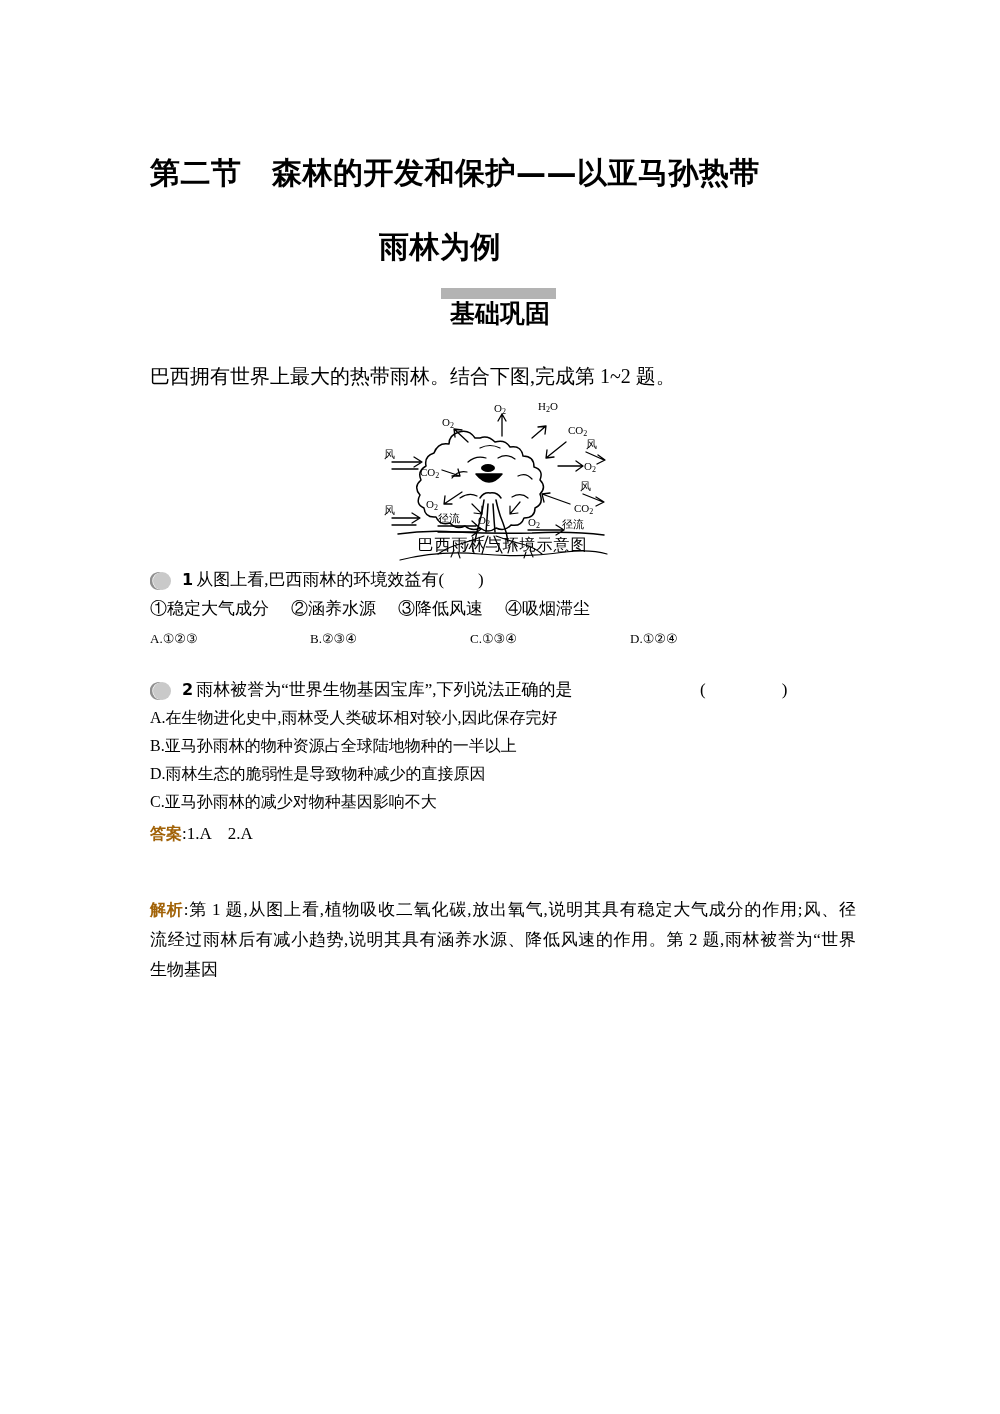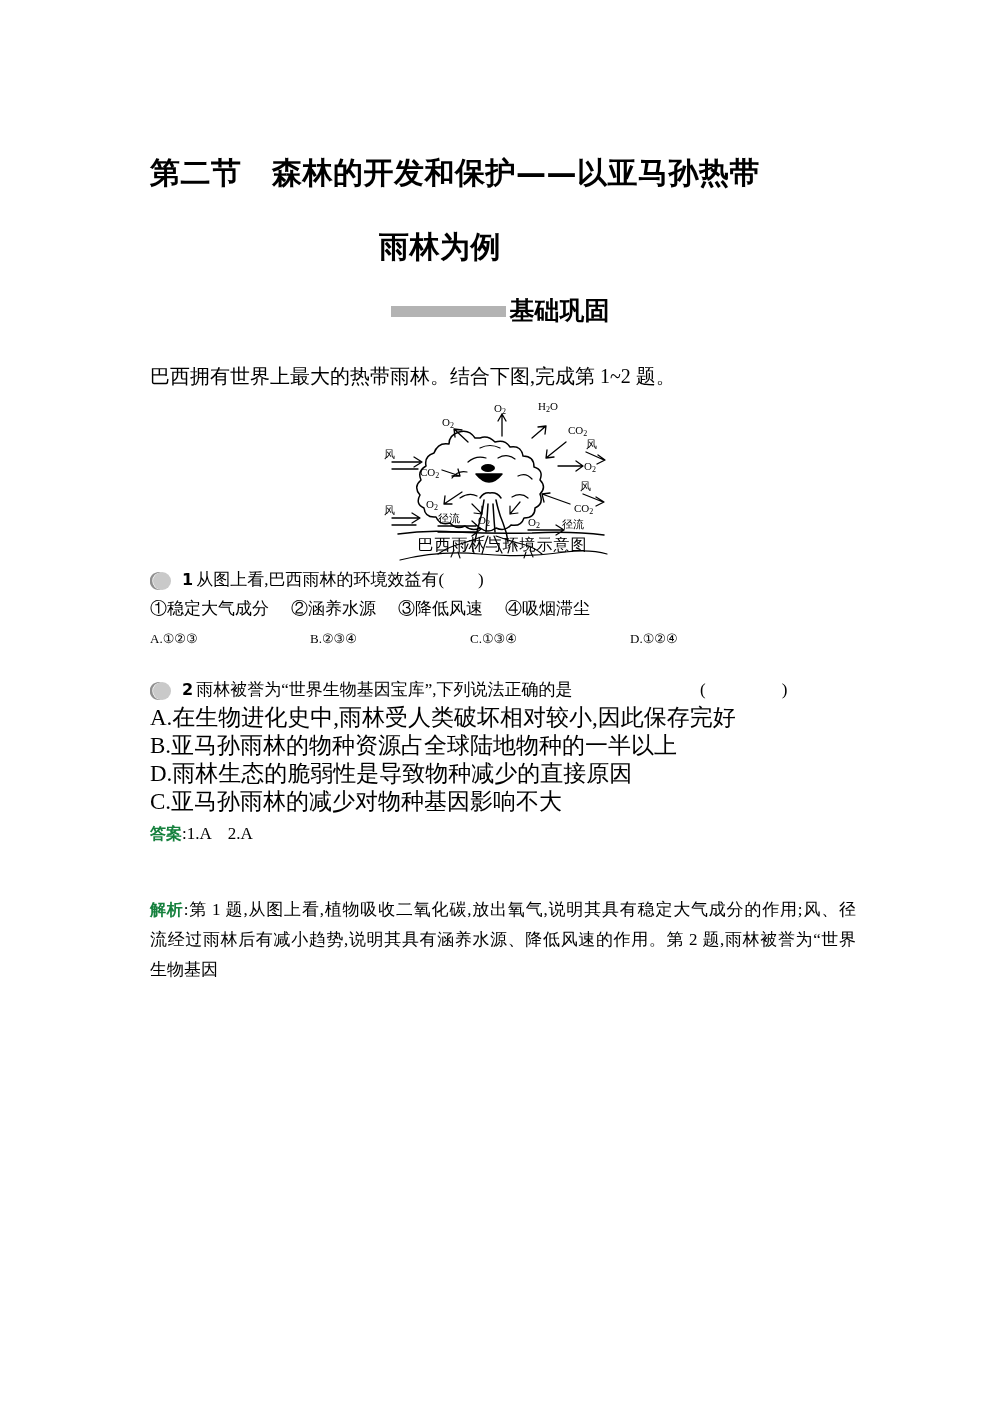--- a/index.html
+++ b/index.html
@@ -37,25 +37,26 @@
     letter-spacing: 0.5px;
     white-space: nowrap;
   }
   .title-line.l1 { text-align: left; }
   .title-line.l2 { text-align: center; padding-right: 120px; }
 
   
   .section-header {
     position: absolute;
     left: 150px;
-    top: 296px;
+    top: 288px;
     width: 700px;
     display: flex;
     align-items: center;
     justify-content: center;
+    flex-direction: column;
   }
   .section-bar {
     width: 115px;
     height: 11px;
     background: #b3b3b3;
     margin-right: 4px;
   }
   .section-title {
     font-family: "DejaVu Sans", "Liberation Sans", sans-serif;
     font-size: 25px;
@@ -123,21 +124,21 @@
   }
   .q-paren-right {
     position: absolute;
     left: 550px;
     top: 0;
     font-size: 17px;
     letter-spacing: 14px;
   }
 
   .opt-line {
-    font-size: 23px;
+    font-size: 16px;
     line-height: 28px;
     white-space: nowrap;
   }
   .opt-inline {
     font-size: 17px;
     line-height: 30px;
     white-space: nowrap;
   }
   .opt-inline span.seg { margin-right: 22px; }
 
@@ -150,21 +151,21 @@
   .choice-row .ch { width: 160px; }
 
   
   .answer-block {
     position: absolute;
     left: 150px;
     top: 820px;
     width: 700px;
   }
   .lbl-red {
-    color: #15803d;
+    color: #a16207;
     font-family: "DejaVu Sans", "Liberation Sans", sans-serif;
     font-weight: 700;
     font-size: 16px;
   }
   .answer-line {
     font-size: 17px;
     line-height: 27px;
     white-space: nowrap;
   }
   .analysis-block {

